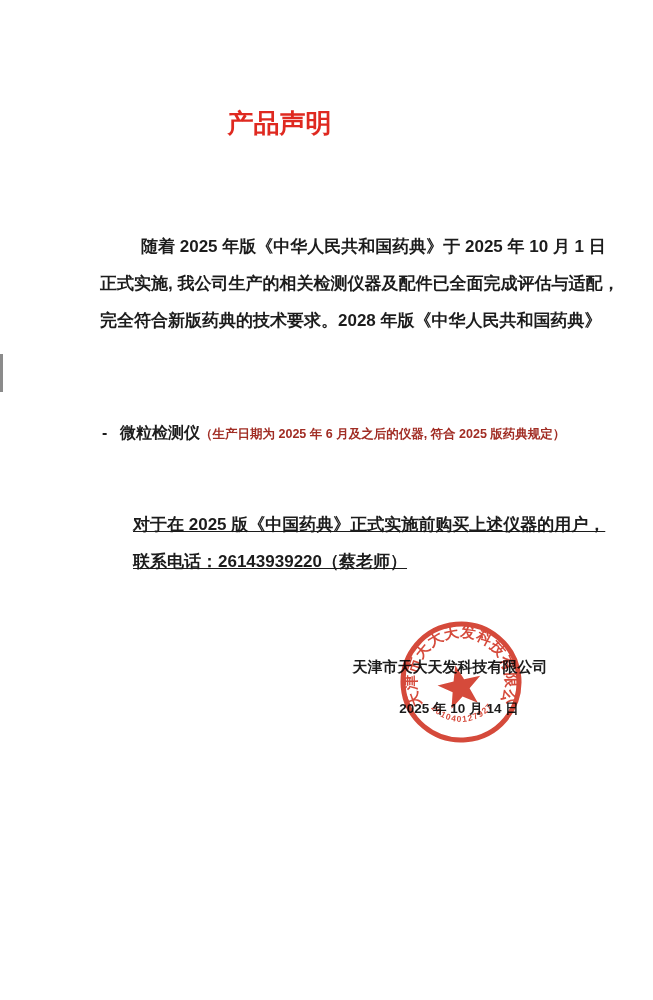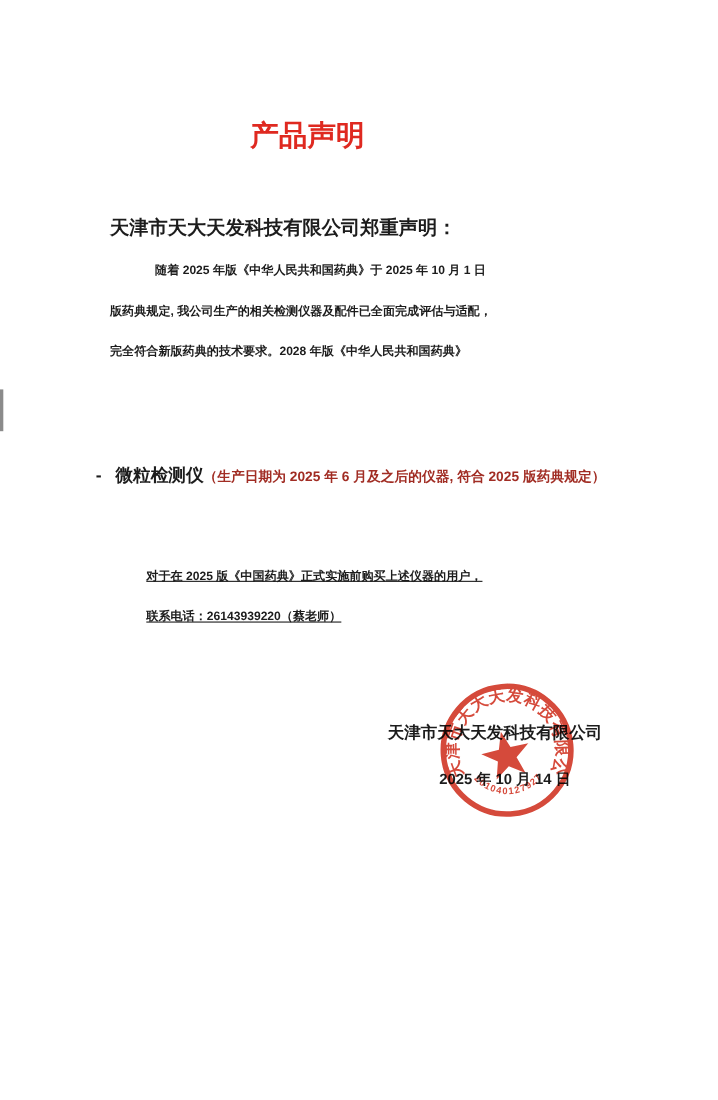--- a/index.html
+++ b/index.html
@@ -10,26 +10,26 @@
   .doc{position:absolute;inset:0;}
   .title{
     position:absolute;top:106px;left:0;width:559px;text-align:center;
     font-size:26px;font-weight:800;color:#df2920;line-height:34px;white-space:nowrap;
   }
   .intro{
     position:absolute;top:196px;left:100px;font-size:17.5px;font-weight:700;
     line-height:22px;white-space:nowrap;
   }
   .para{position:absolute;left:100px;font-weight:700;}
-  .para .line{font-size:11px;line-height:37px;white-space:nowrap;}
+  .para .line{font-size:17px;line-height:37px;white-space:nowrap;}
   .para1{top:228px;}
   .para2{top:506px;}
   .indent{padding-left:41px;}
   .indent-sm{padding-left:33px;text-decoration:underline;}
-  .bullets{position:absolute;top:414px;left:87px;}
+  .bullets{position:absolute;top:414px;left:102px;}
   .bullet-line{line-height:37px;white-space:nowrap;}
   .bullet-dash{font-size:16px;font-weight:700;display:inline-block;width:18px;}
   .bullet-name{font-size:16px;font-weight:700;}
   .bullet-note{font-size:12.5px;font-weight:700;color:#a12d24;}
   .sig-company{
     position:absolute;top:656px;left:330px;width:240px;text-align:center;
     font-size:15px;font-weight:700;line-height:22px;white-space:nowrap;
   }
   .sig-date{
     position:absolute;top:698px;left:339px;width:240px;text-align:center;
@@ -44,25 +44,24 @@
     position:absolute;left:0;top:354px;width:3px;height:38px;background:#6e6e6e;opacity:.8;
   }
 </style>
 </head>
 <body>
 
 <div class="doc">
 
   <div class="title">产品声明</div>
 
-  <div class="intro">天津市天大天发科技有限公司郑重声明：</div>
 
   <div class="para para1">
     <div class="line indent">随着 2025 年版《中华人民共和国药典》于 2025 年 10 月 1 日</div>
-    <div class="line">版药典规定, 我公司生产的相关检测仪器及配件已全面完成评估与适配，</div>
+    <div class="line">正式实施, 我公司生产的相关检测仪器及配件已全面完成评估与适配，</div>
     <div class="line">完全符合新版药典的技术要求。2028 年版《中华人民共和国药典》</div>
   </div>
 
   <div class="bullets">
     <div class="bullet-line">
       <span class="bullet-dash">-</span><span class="bullet-name">微粒检测仪</span><span class="bullet-note">（生产日期为 2025 年 6 月及之后的仪器, 符合 2025 版药典规定）</span>
     </div>
   </div>
 
   <div class="para para2">

